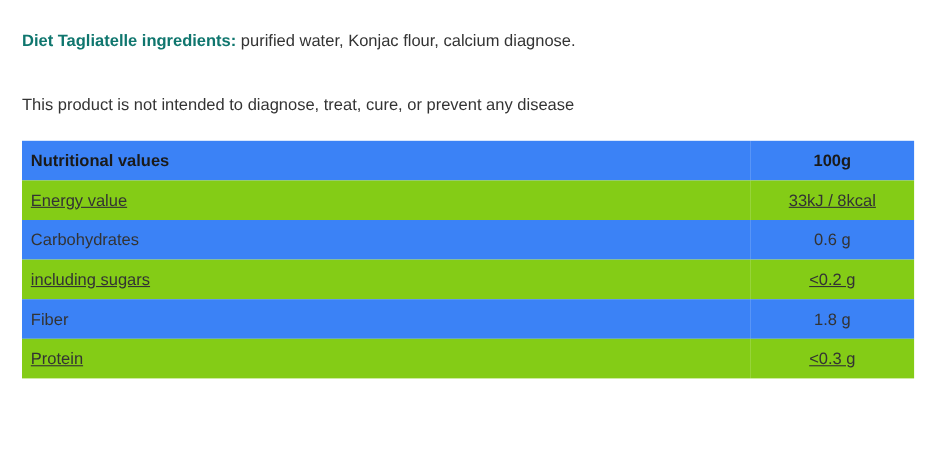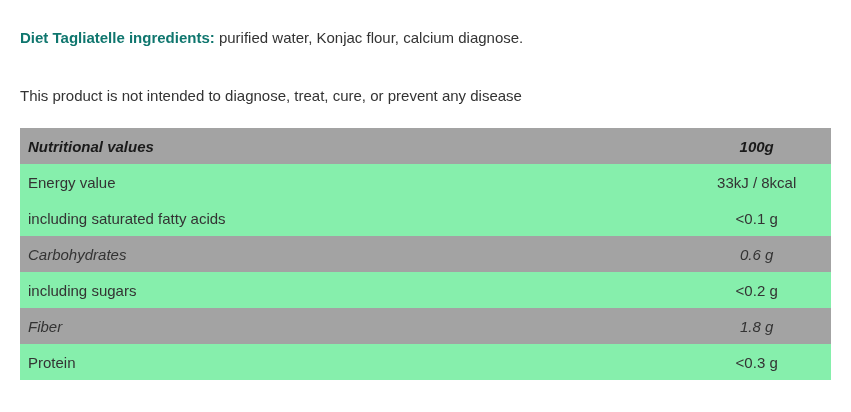--- a/index.html
+++ b/index.html
@@ -59,25 +59,25 @@
   }
   .nutri-table td.value {
     text-align: center;
     width: 120px;
   }
   .nutri-table tr.header td {
     font-weight: bold;
     color: #1a1a1a;
   }
   .nutri-table tr.odd {
-    background: #86efac;
+    background: #84cc16;
+    text-decoration: underline;
   }
   .nutri-table tr.even {
-    background: #a3a3a3;
-    font-style: italic;
+    background: #3b82f6;
   }
   .spacer-col {
     width: 590px;
   }
 </style>
 </head>
 <body>
 
 <div class="page">
 
@@ -90,24 +90,20 @@
   <table class="nutri-table">
     <tbody>
       <tr class="header even">
         <td class="label spacer-col">Nutritional values</td>
         <td class="value">100g</td>
       </tr>
       <tr class="odd">
         <td class="label">Energy value</td>
         <td class="value">33kJ / 8kcal</td>
       </tr>
-      <tr class="odd">
-        <td class="label">including saturated fatty acids</td>
-        <td class="value">&lt;0.1 g</td>
-      </tr>
       <tr class="even">
         <td class="label">Carbohydrates</td>
         <td class="value">0.6 g</td>
       </tr>
       <tr class="odd">
         <td class="label">including sugars</td>
         <td class="value">&lt;0.2 g</td>
       </tr>
       <tr class="even">
         <td class="label">Fiber</td>

